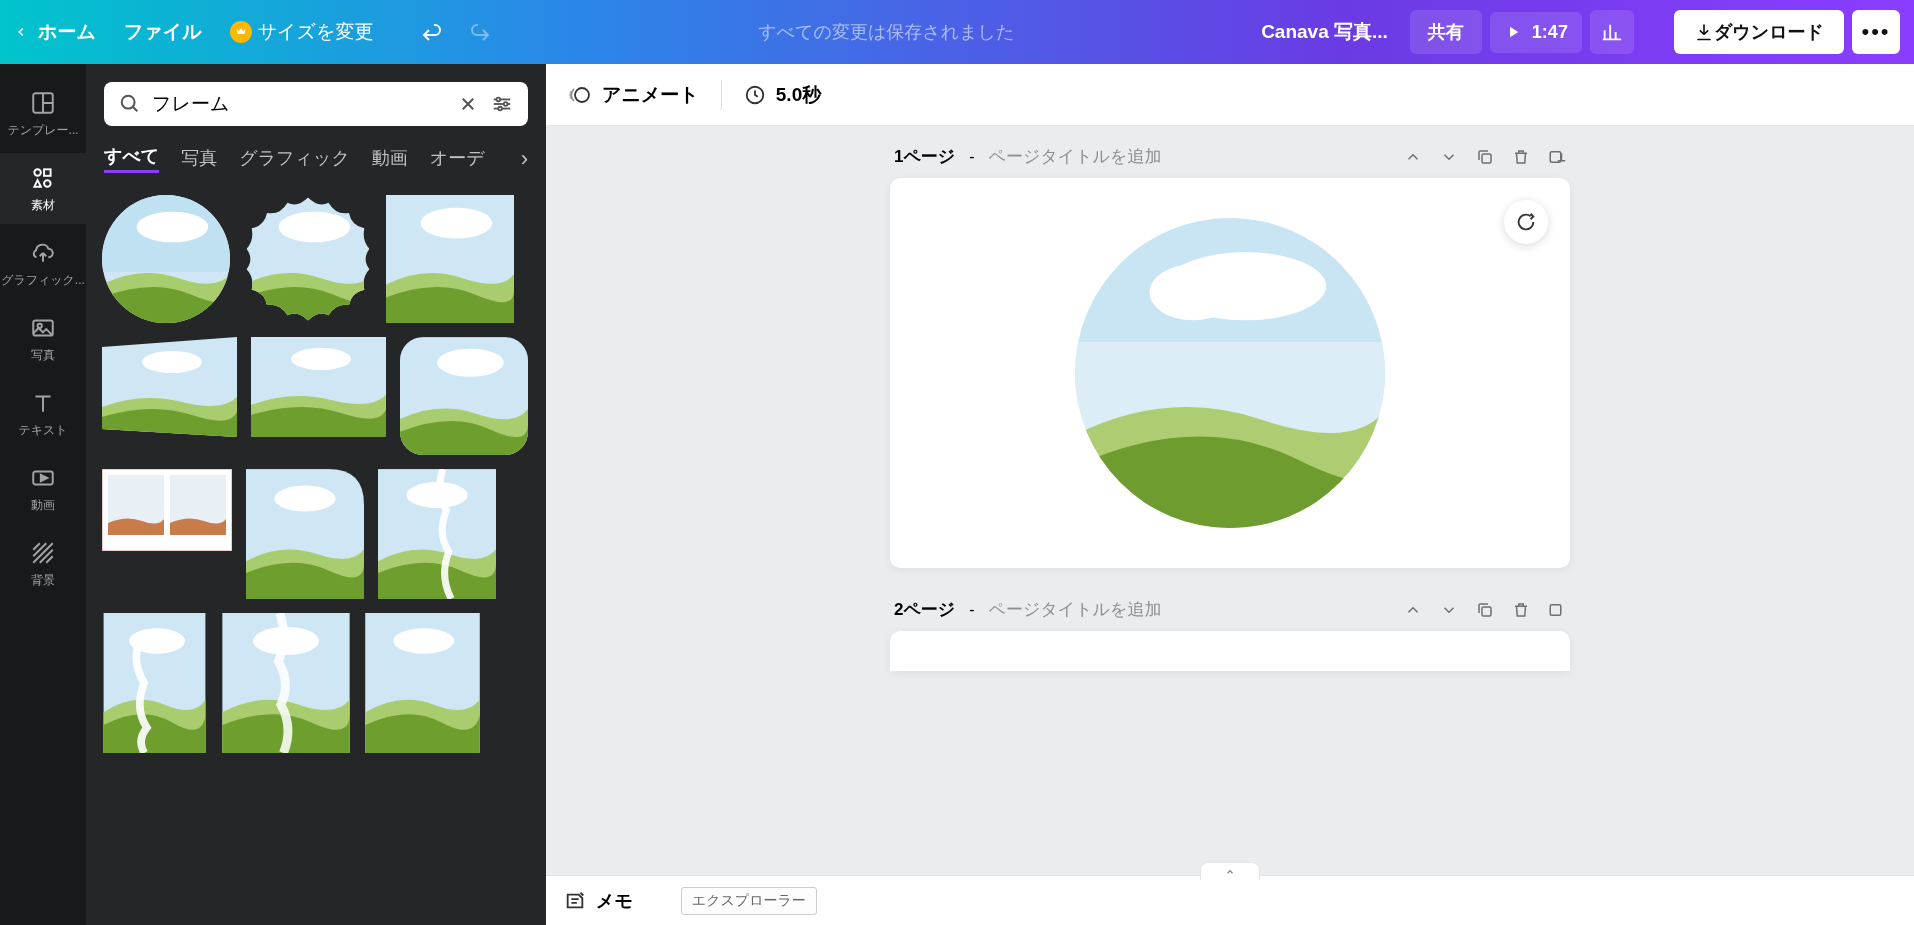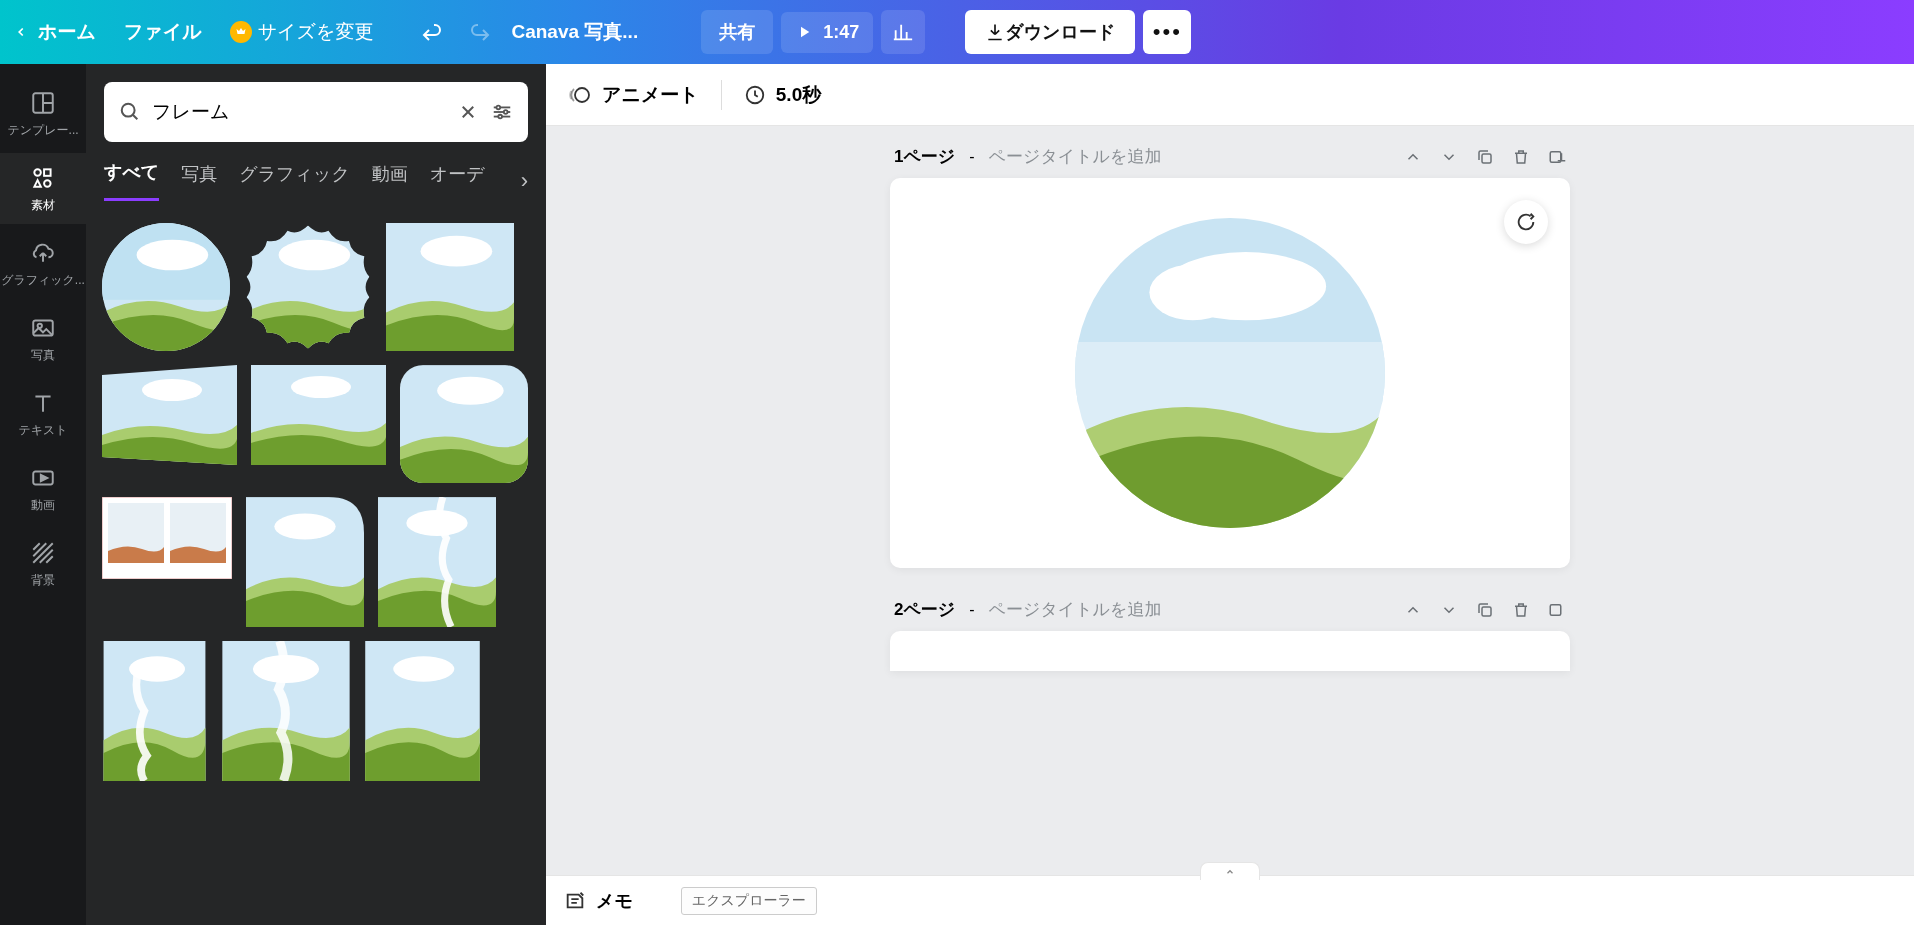--- a/index.html
+++ b/index.html
@@ -12,43 +12,43 @@
 .home-link { display: flex; align-items: center; gap: 10px; font-size: 19px; font-weight: 600; cursor: pointer; }
 .file-link { font-size: 19px; font-weight: 600; cursor: pointer; }
 .resize-link { display: flex; align-items: center; gap: 6px; font-size: 19px; font-weight: 400; cursor: pointer; }
 .crown { width: 22px; height: 22px; background: #ffb800; border-radius: 50%; display: inline-flex; align-items: center; justify-content: center; font-size: 12px; }
 .undo-redo { display: flex; gap: 6px; margin-left: 28px; }
 .icon-btn { width: 42px; height: 42px; display: flex; align-items: center; justify-content: center; border-radius: 6px; cursor: pointer; }
 .icon-btn.disabled { opacity: 0.4; cursor: default; }
 .saved-text { margin-left: 10px; font-size: 18px; color: rgba(255,255,255,0.55); flex: 1; text-align: center; }
 .doc-title { font-size: 19px; font-weight: 600; margin-right: 12px; white-space: nowrap; }
 .topbar-right { display: flex; align-items: center; gap: 8px; }
-.share-btn { padding: 10px 18px; font-size: 18px; font-weight: 600; color: #fff; border-radius: 6px; cursor: pointer; background: rgba(255,255,255,0.12); margin-left: 41px; }
+.share-btn { padding: 10px 18px; font-size: 18px; font-weight: 600; color: #fff; border-radius: 6px; cursor: pointer; background: rgba(255,255,255,0.12); }
 .play-box { display: flex; align-items: center; gap: 10px; padding: 10px 14px; background: rgba(255,255,255,0.12); border-radius: 6px; cursor: pointer; font-size: 18px; font-weight: 600; }
 .download-btn { background: #fff; color: #111; padding: 10px 20px; border-radius: 6px; font-size: 18px; font-weight: 600; display: flex; align-items: center; cursor: pointer; margin-left: 32px; }
 .more-btn { background: #fff; color: #111; width: 48px; height: 44px; border-radius: 6px; display: flex; align-items: center; justify-content: center; cursor: pointer; font-size: 22px; letter-spacing: 2px; }
 .stat-btn { width: 44px; height: 44px; display:flex; align-items:center; justify-content:center; background: rgba(255,255,255,0.12); border-radius:6px; cursor:pointer;}
 
 
 .body { flex: 1; display: flex; min-height: 0; }
 
 
 .sidebar { width: 86px; background: #18191b; display: flex; flex-direction: column; align-items: center; padding-top: 14px; gap: 4px; }
 .side-item { width: 100%; padding: 12px 0 10px; display: flex; flex-direction: column; align-items: center; gap: 6px; color: #a0a4a8; font-size: 12px; cursor: pointer; }
 .side-item.active { background: #252627; color: #fff; }
 .side-item svg { width: 26px; height: 26px; }
 
 
 .panel { width: 460px; background: #252627; display: flex; flex-direction: column; position: relative; }
 .search-wrap { padding: 18px; }
-.search-box { background: #fff; border-radius: 8px; display: flex; align-items: center; padding: 0 14px; height: 60px; gap: 10px; }
+.search-box { background: #fff; border-radius: 8px; display: flex; align-items: center; padding: 0 14px; height: 44px; gap: 10px; }
 .search-box input { flex: 1; border: none; outline: none; font-size: 19px; background: transparent; }
 .search-icon, .clear-icon, .filter-icon { width: 24px; height: 24px; display: flex; align-items: center; justify-content: center; cursor: pointer; }
 .filter-tabs { display: flex; gap: 22px; padding: 0 18px 12px; font-size: 18px; color: #c0c2c4; align-items: center; }
-.filter-tab { cursor: pointer; padding-bottom: 14px; white-space: nowrap; }
+.filter-tab { cursor: pointer; padding-bottom: 2px; white-space: nowrap; }
 .filter-tab.active { color: #fff; font-weight: 600; border-bottom: 3px solid #8b3dff; }
 .tab-arrow { margin-left: auto; color: #c0c2c4; cursor: pointer; font-size: 22px; }
 .grid-scroll { flex: 1; overflow-y: auto; padding: 10px 16px 20px; }
 .grid-scroll::-webkit-scrollbar { width: 10px; }
 .grid-scroll::-webkit-scrollbar-thumb { background: #555; border-radius: 5px; }
 .frame-grid { display: flex; flex-wrap: wrap; gap: 14px; }
 .frame-item { background: transparent; cursor: pointer; display: flex; align-items: center; justify-content: center; }
 .panel-collapse { position: absolute; right: -16px; top: 50%; transform: translateY(-50%); width: 20px; height: 96px; background: #252627; border-radius: 0 8px 8px 0; display: flex; align-items: center; justify-content: center; color: #aaa; cursor: pointer; }
 
 
@@ -111,20 +111,21 @@
         <svg width="24" height="24" viewBox="0 0 24 24" fill="none" stroke="#fff" stroke-width="2">
             <path d="M9 10L4 15l5 5M4 15h11a5 5 0 0 0 0-10h-1"></path>
           </svg>
       </div>
       <div class="icon-btn disabled">
         <svg width="24" height="24" viewBox="0 0 24 24" fill="none" stroke="#fff" stroke-width="2">
             <path d="M15 10l5 5-5 5M20 15H9a5 5 0 0 1 0-10h1"></path>
           </svg>
       </div>
     </div>
+    <div class="saved-text">すべての変更は保存されました</div>
     <div class="doc-title">Canava  写真...</div>
     <div class="topbar-right">
       <div class="share-btn">共有</div>
       <div class="play-box">
         <svg width="18" height="18" viewBox="0 0 24 24" fill="#fff">
             <path d="M8 5v14l11-7z"></path>
           </svg>
         <span>1:47</span>
       </div>
       <div class="stat-btn">

